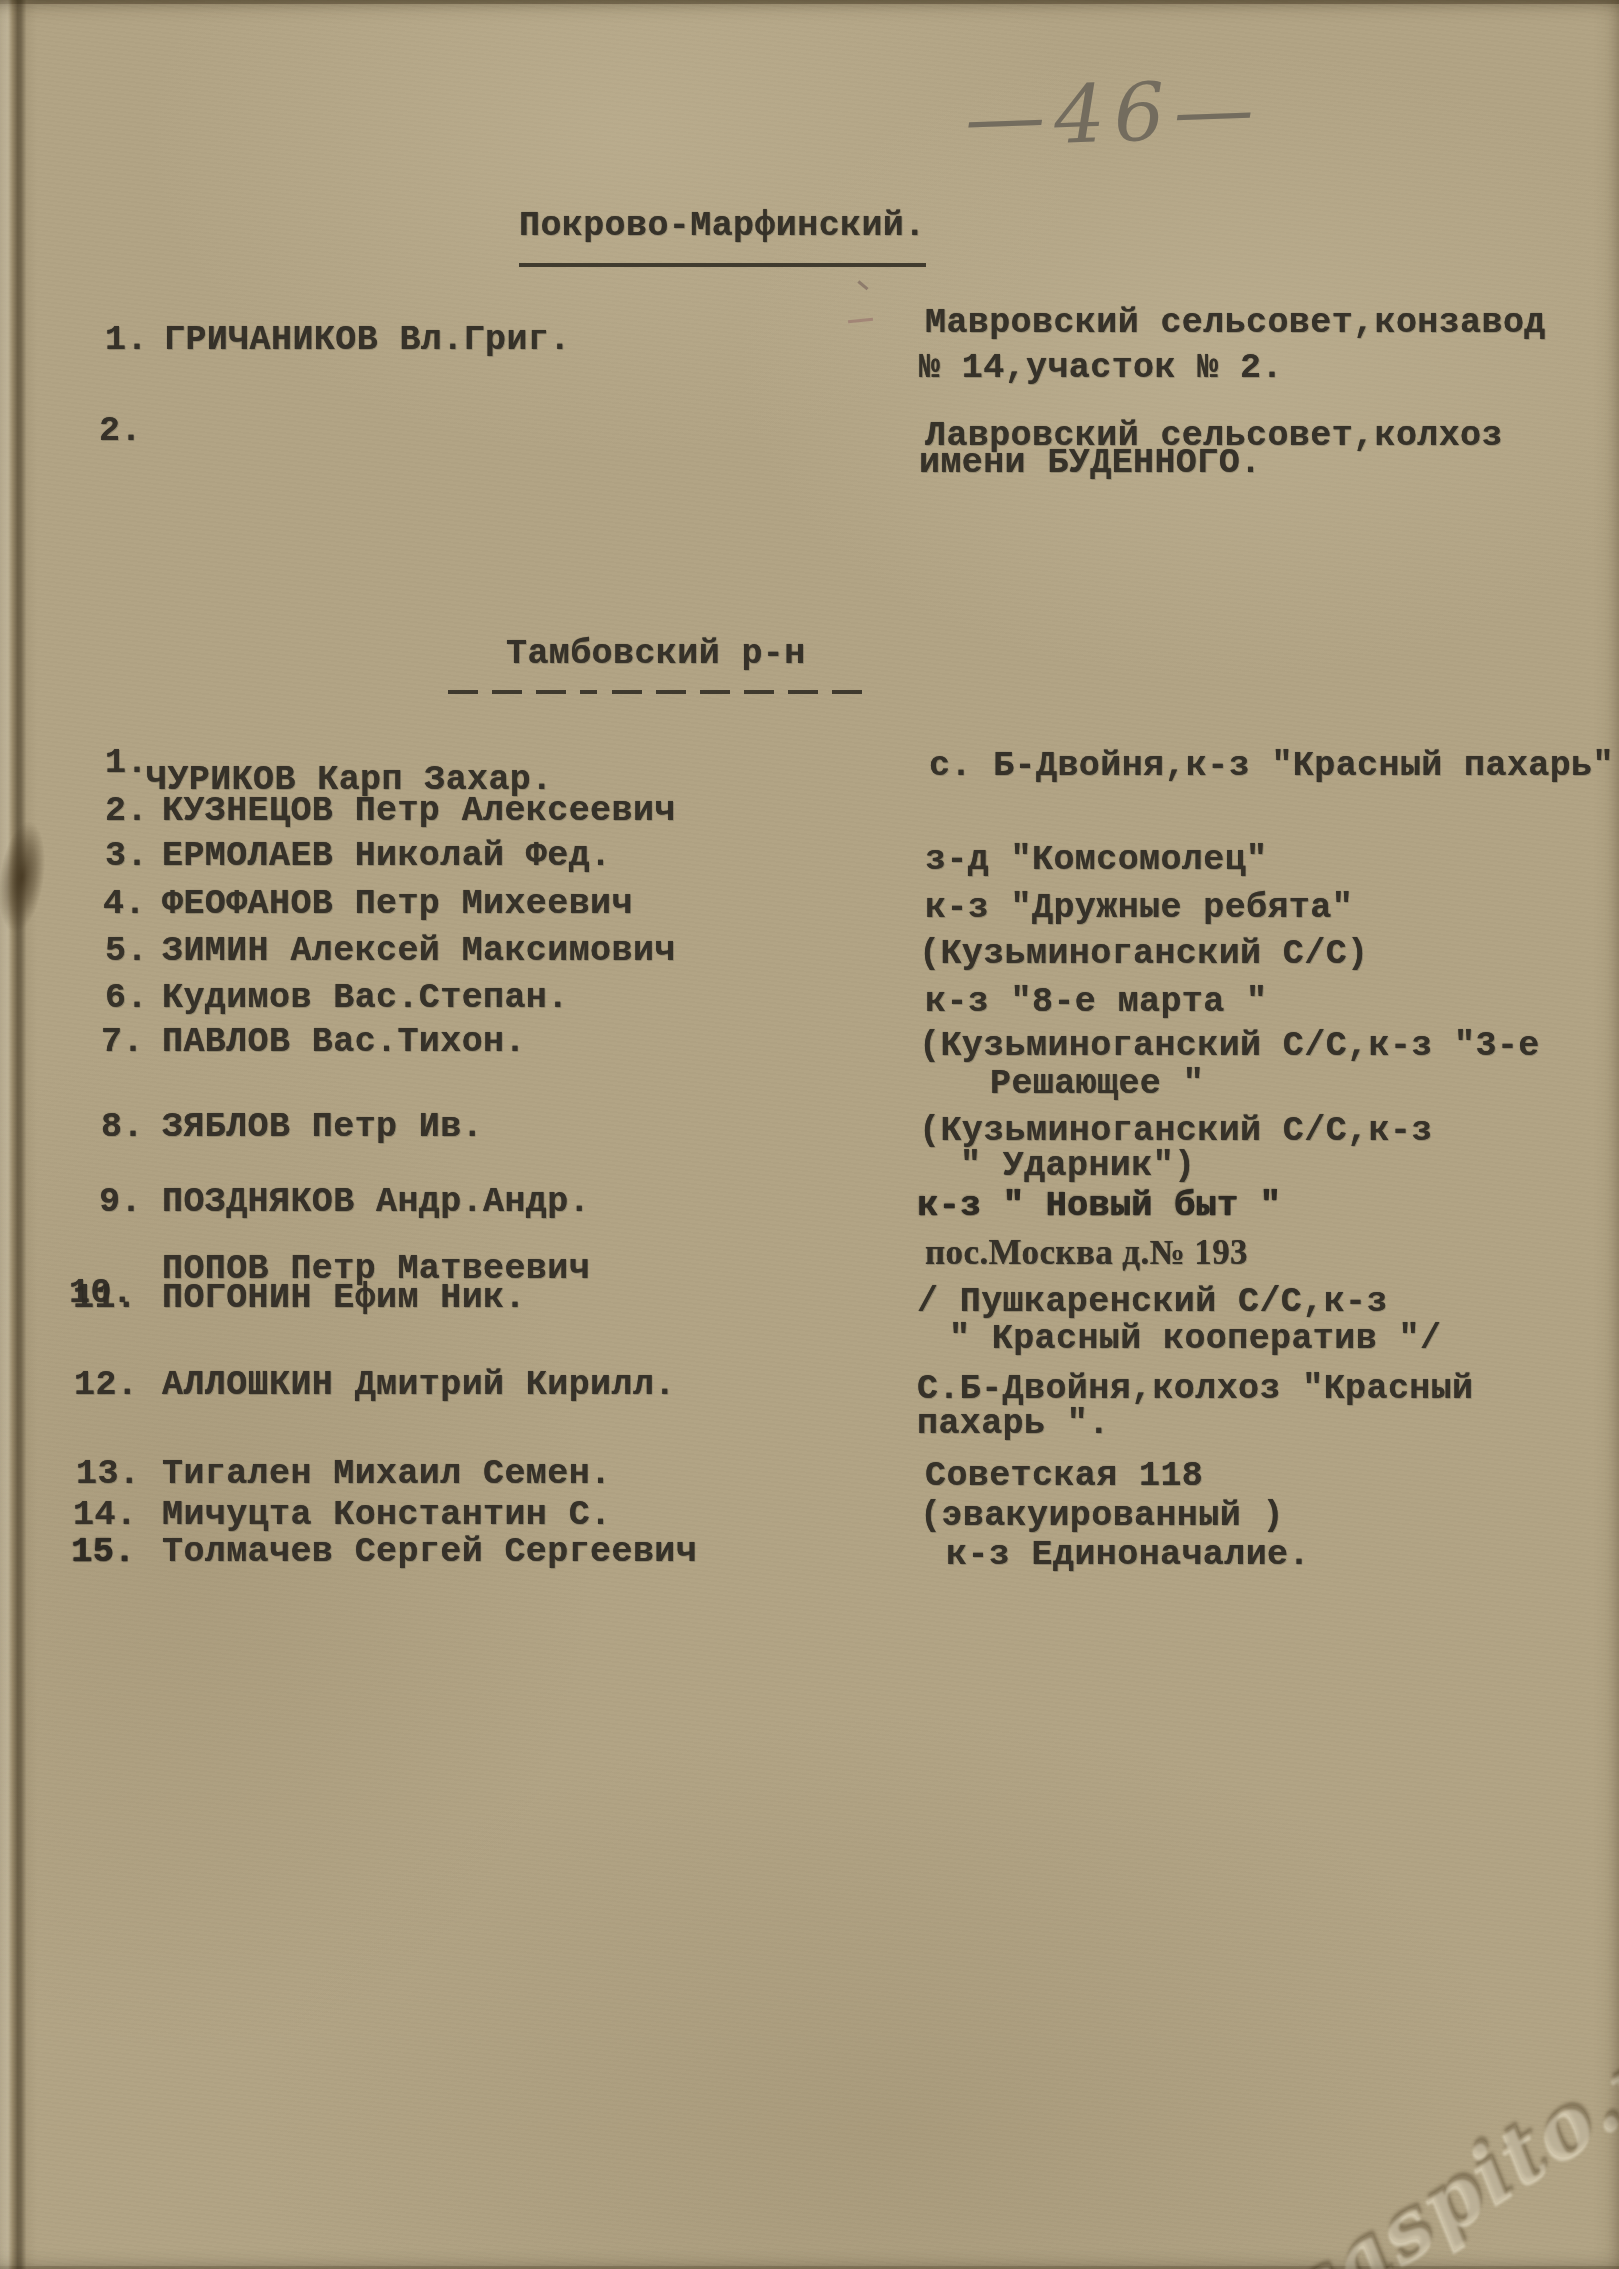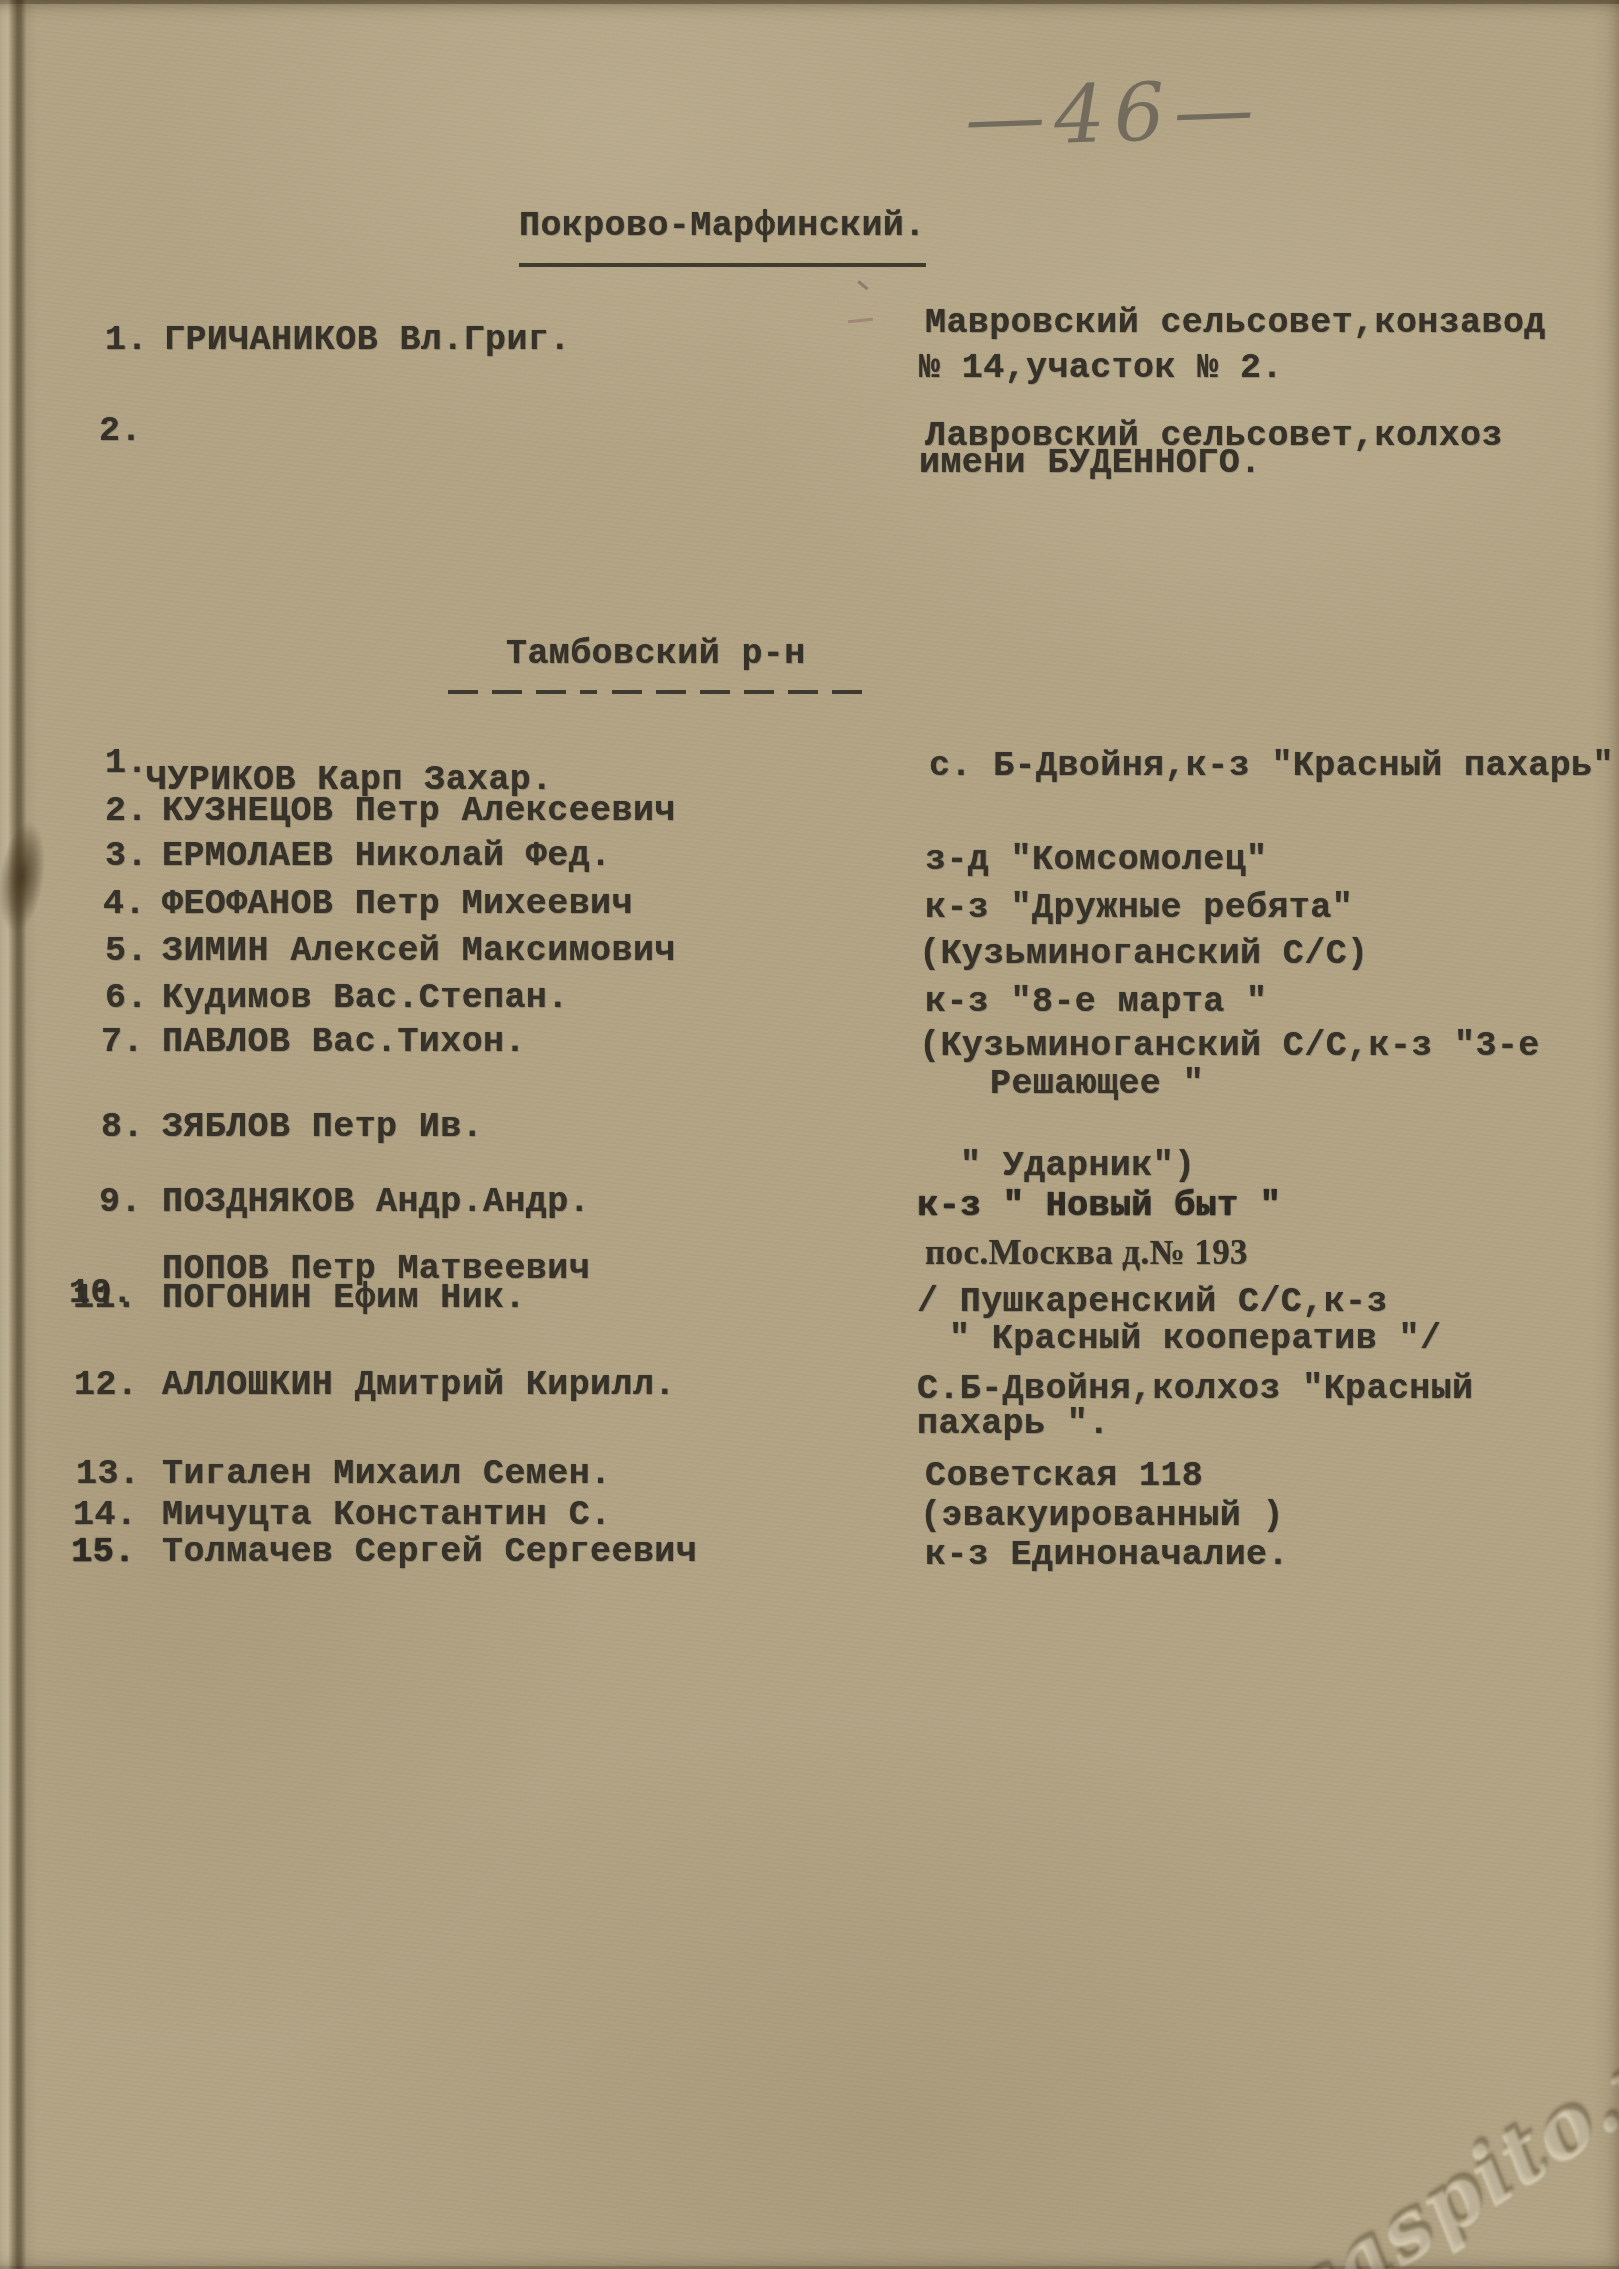--- a/index.html
+++ b/index.html
@@ -112,20 +112,21 @@
     <div class="tw" style="left: 919px; top: 937px;">(Кузьминоганский С/С)</div>
     <div class="tw" style="left: 105px; top: 981px;">6.</div>
     <div class="tw" style="left: 162px; top: 981px; text-align: right;">Кудимов Вас.Степан.</div>
     <div class="tw" style="left: 925px; top: 985px;">к-з "8-е марта "</div>
     <div class="tw" style="left: 101px; top: 1025px;">7.</div>
     <div class="tw" style="left: 162px; top: 1025px;">ПАВЛОВ Вас.Тихон.</div>
     <div class="tw" style="left: 919px; top: 1029px;">(Кузьминоганский С/С,к-з "3-е</div>
     <div class="tw" style="left: 990px; top: 1067px;">Решающее "</div>
     <div class="tw" style="left: 101px; top: 1110px;">8.</div>
     <div class="tw" style="left: 162px; top: 1110px;">ЗЯБЛОВ Петр Ив.</div>
+    <div class="tw" style="left: 919px; top: 1114px;">(Кузьминоганский С/С,к-з</div>
     <div class="tw" style="left: 960px; top: 1149px;">" Ударник")</div>
     <div class="tw" style="left: 99px; top: 1185px;">9.</div>
     <div class="tw" style="left: 162px; top: 1185px;">ПОЗДНЯКОВ Андр.Андр.</div>
     <div class="tw heavy" style="left: 917px; top: 1189px;">к-з " Новый быт "</div>
     <div class="tw" style="left: 69px; top: 1276px; text-align: right;">10.</div>
     <div class="tw" style="left: 162px; top: 1232px; margin-top: 20px;">ПОПОВ Петр Матвеевич</div>
     <div class="tw" style="left: 925px; top: 1235px; font-family: Liberation Serif, serif;">пос.Москва д.№ 193</div>
     <div class="tw" style="left: 73px; top: 1281px;">11.</div>
     <div class="tw" style="left: 162px; top: 1281px;">ПОГОНИН Ефим Ник.</div>
     <div class="tw" style="left: 917px; top: 1285px;">/ Пушкаренский С/С,к-з</div>
@@ -135,15 +136,15 @@
     <div class="tw" style="left: 917px; top: 1372px;">С.Б-Двойня,колхоз "Красный</div>
     <div class="tw" style="left: 917px; top: 1407px;">пахарь ".</div>
     <div class="tw" style="left: 76px; top: 1457px;">13.</div>
     <div class="tw" style="left: 162px; top: 1457px;">Тигален Михаил Семен.</div>
     <div class="tw" style="left: 925px; top: 1459px;">Советская 118</div>
     <div class="tw" style="left: 73px; top: 1498px;">14.</div>
     <div class="tw" style="left: 162px; top: 1498px;">Мичуцта Константин С.</div>
     <div class="tw" style="left: 920px; top: 1499px;">(эвакуированный )</div>
     <div class="tw heavy" style="left: 71px; top: 1535px;">15.</div>
     <div class="tw" style="left: 162px; top: 1535px;">Толмачев Сергей Сергеевич</div>
-    <div class="tw" style="left: 925px; top: 1538px;">к-з Единоначалие.</div>
+    <div class="tw" style="left: 946px; top: 1538px;">к-з Единоначалие.</div>
   </div>
 
 
 </body></html>

